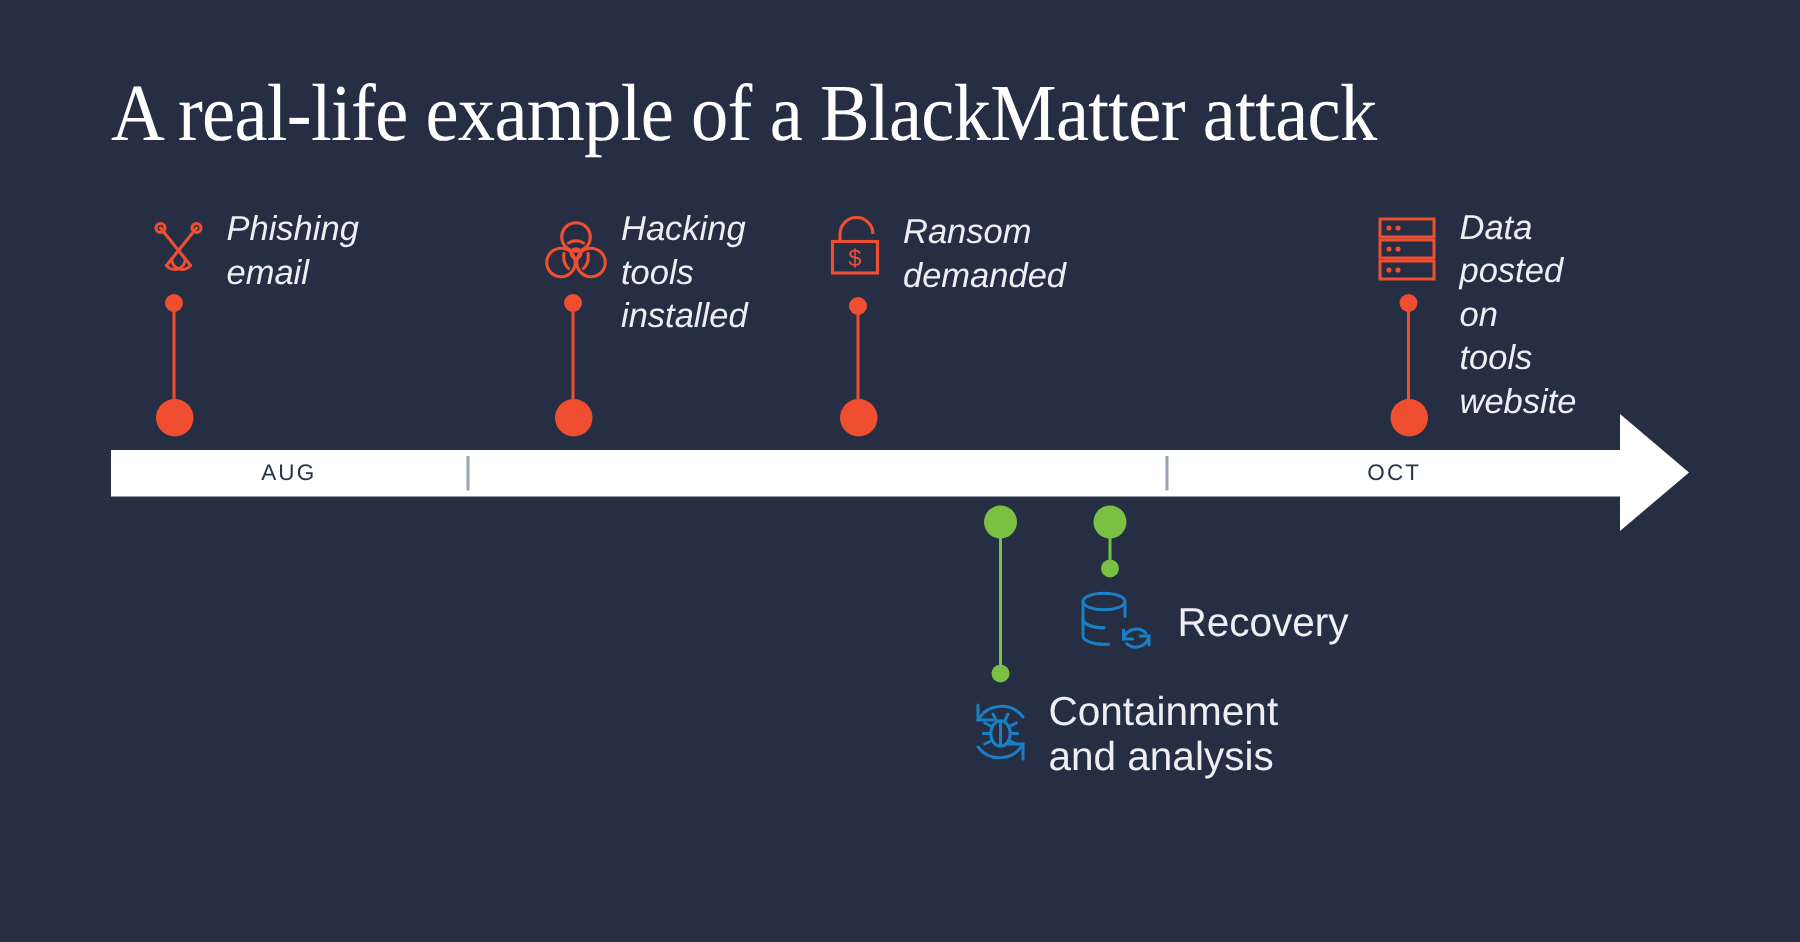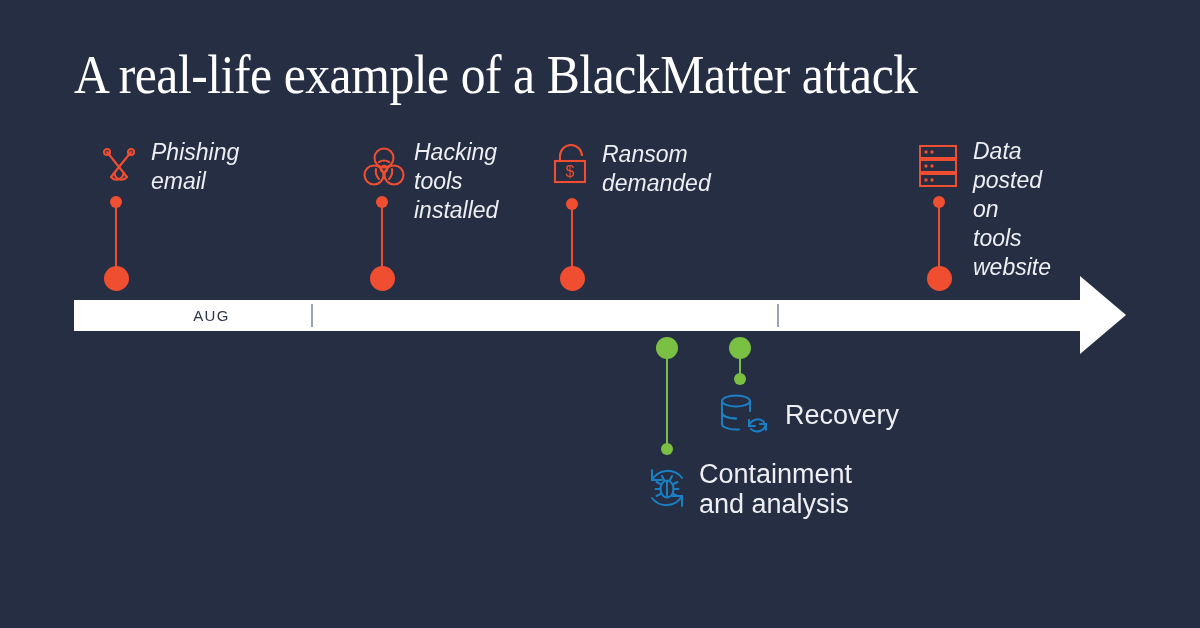--- a/index.html
+++ b/index.html
@@ -145,21 +145,22 @@
 <div class="canvas">
 
   <div class="title">A real-life example of a BlackMatter attack</div>
 
   <div class="bar"></div>
   <div class="arrowhead"></div>
 
   <div class="tick" style="left:311px"></div>
   <div class="tick" style="left:777px"></div>
 
-  <div class="month" style="left:80px;width:263px">AUG</div>
+  <div class="month" style="left:61px;width:263px">AUG</div>
+  <div class="month" style="left:777px;width:305px">OCT</div>
 
   <div class="marker" style="left:116px;top:0">
     <div class="ico" style="top:144px">
       <svg width="50" height="44" viewBox="0 0 50 44">
         <g fill="none" stroke="#F04E31" stroke-width="2.1" stroke-linecap="round">
           <path d="M13 8 L33 33"></path>
           <path d="M37 8 L17 33"></path>
           <path d="M33 33 a7 7 0 0 1 -12.5 -4.5"></path>
           <path d="M17 33 a7 7 0 0 0 12.5 -4.5"></path>
           <circle cx="13" cy="8" r="3"></circle>

